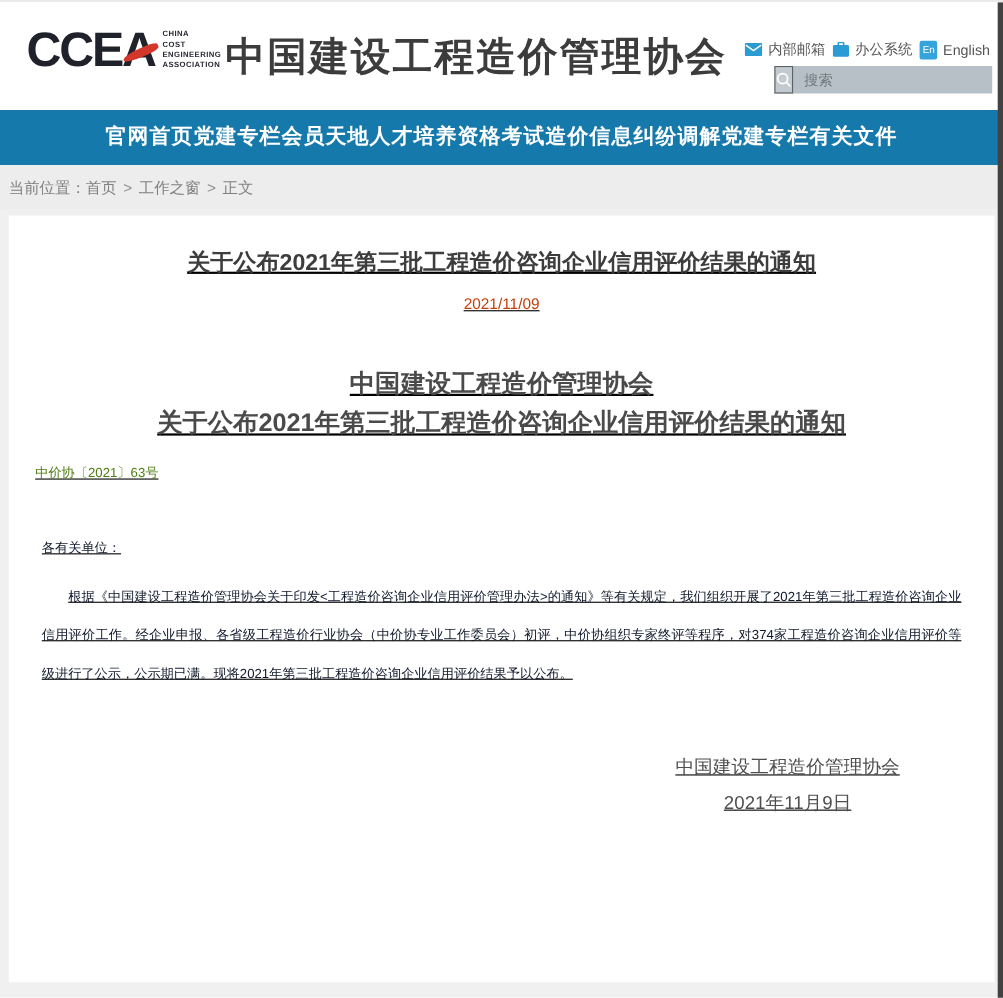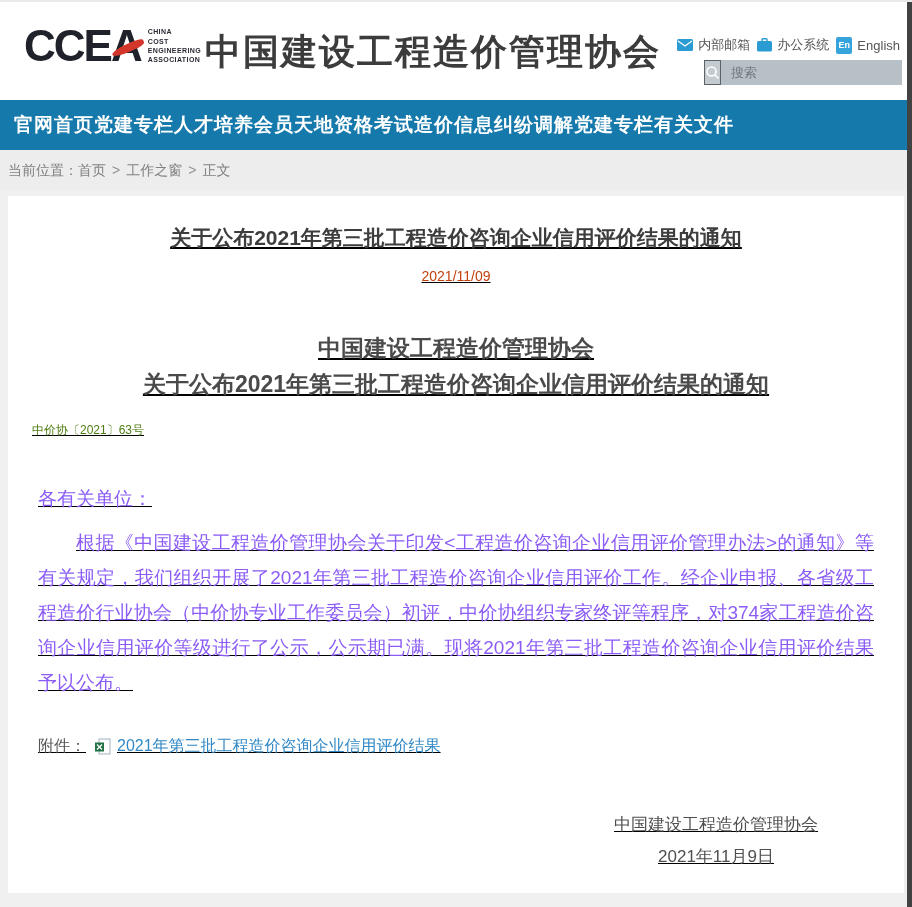--- a/index.html
+++ b/index.html
@@ -11,42 +11,42 @@
   }
   
   .header { height:98px; background:#fff; position:relative; }
   .logo-wrap { position:absolute; left:24px; top:22px; display:flex; align-items:center; cursor:pointer; }
   .logo-acronym { font-size:44px; font-weight:bold; color:#20222b; letter-spacing:-2px; position:relative; line-height:1; }
   .logo-swoosh { position:absolute; right:-4px; top:20px; width:34px; height:8px; background:#d3362a; border-radius:60% 40% 40% 60%; transform:rotate(-24deg); }
   .logo-subtext { margin-left:7px; font-size:7px; font-weight:bold; color:#2a2c34; line-height:1.35; letter-spacing:.4px; }
   .site-title { position:absolute; left:205px; top:26px; font-size:36px; font-weight:bold; color:#3c3c3c; letter-spacing:2px; }
   .utility { position:absolute; right:12px; top:34px; display:flex; align-items:center; gap:7px; font-size:13px; color:#555; }
   .utility .u-item { display:flex; align-items:center; gap:5px; cursor:pointer; }
-  .en-badge { width:16px; height:17px; background:#35a3dc; color:#fff; font-size:9px; font-weight:bold;
+  .en-badge { width:16px; height:17px; background:#35a3dc; color:#fff; font-size:9px; font-weight:normal;
               border-radius:2px; display:flex; align-items:center; justify-content:center; }
   .searchbar { position:absolute; right:10px; top:58px; width:198px; height:25px; background:#b7c0c6; display:flex; align-items:center; }
   .search-btn { width:25px; height:25px; background:#c3cbd0; border:1px solid #5c6266; display:flex; align-items:center; justify-content:center; cursor:pointer; }
   .search-input { flex:1; height:100%; background:transparent; border:none; outline:none; padding-left:10px;
                   font-size:13px; color:#4c1d95; font-family:inherit; }
   .search-input::placeholder { color:#6f787e; }
   
-  .nav { height:50px; background:#1679ab; display:flex; justify-content:flex-start; align-items:center; padding:0 14px; }
+  .nav { height:50px; background:#1679ab; display:flex; justify-content:center; align-items:center; padding:0 14px; }
   .nav-item { color:#fff; font-size:19px; font-weight:bold; line-height:50px; cursor:pointer; letter-spacing:1px; }
   
   .breadcrumb { height:40px; background:#ededed; font-size:14px; color:#808080; line-height:40px; padding-left:8px; }
   .breadcrumb a { color:#808080; text-decoration:none; cursor:pointer; }
   .crumb-sep { margin:0 6px; color:#909090; }
   
   .content-band { background:#f0f0f0; padding:6px 8px 14px; height:717px; }
   .card { background:#fff; height:100%; padding:28px 24px 0; position:relative;text-decoration:underline; }
   .article-title { text-align:center; font-size:21px; font-weight:bold; color:#3d3d3d; }
   .article-date { text-align:center; font-size:14px; color:#c2410c; margin-top:16px; }
   .doc-heading { text-align:center; margin-top:46px; font-size:23px; font-weight:bold; color:#4a4a4a; line-height:36px; }
   .doc-number { text-align:left; font-size:12px; color:#4d7c0f; margin-top:20px; }
-  .body-text { margin-top:42px; font-size:19px; color:#8b5cf6; line-height:35px; text-align:justify; padding:0 6px; }
+  .body-text { margin-top:42px; font-size:12px; color:#0f172a; line-height:35px; text-align:justify; padding:0 6px; }
   .body-text p.indent { text-indent:2em; margin-top:9px; }
   .attachment { margin-top:36px; padding-left:6px; font-size:16px; color:#565656; display:flex; align-items:center; gap:4px; }
   .attachment a { color:#3188c5; text-decoration:none; cursor:pointer; }
   .excel-icon { display:inline-block; margin:0 2px 0 4px; }
   .signature { margin-top:52px; display:flex; justify-content:flex-end; padding-right:62px; }
   .signature .sig-inner { text-align:center; font-size:17px; color:#4f4f4f; line-height:32px; }
   
   .right-strip { position:absolute; top:0; right:0; width:5px; height:907px; background:#424242; z-index:60; }
 </style>
 </head>
@@ -95,22 +95,22 @@
           <line x1="10" y1="10" x2="13.5" y2="13.5" stroke="#fff" stroke-width="1.6"></line>
         </svg>
     </span>
     <input class="search-input" type="text" placeholder="搜索" style="">
   </div>
 </div>
 
 <div class="nav">
   <span class="nav-item">官网首页</span>
   <span class="nav-item">党建专栏</span>
+  <span class="nav-item">会员天地</span>
   <span class="nav-item">人才培养</span>
-  <span class="nav-item">会员天地</span>
   <span class="nav-item">资格考试</span>
   <span class="nav-item">造价信息</span>
   <span class="nav-item">纠纷调解</span>
   <span class="nav-item">党建专栏</span>
   <span class="nav-item">有关文件</span>
 </div>
 
 <div class="breadcrumb">
   <span>当前位置：</span><a>首页</a><span class="crumb-sep">&gt;</span><a>工作之窗</a><span class="crumb-sep">&gt;</span><span>正文</span>
 </div>
@@ -124,29 +124,20 @@
       <div>中国建设工程造价管理协会</div>
       <div>关于公布2021年第三批工程造价咨询企业信用评价结果的通知</div>
     </div>
     <div class="doc-number">中价协〔2021〕63号</div>
 
     <div class="body-text">
       <p>各有关单位：</p>
       <p class="indent">根据《中国建设工程造价管理协会关于印发&lt;工程造价咨询企业信用评价管理办法&gt;的通知》等有关规定，我们组织开展了2021年第三批工程造价咨询企业信用评价工作。经企业申报、各省级工程造价行业协会（中价协专业工作委员会）初评，中价协组织专家终评等程序，对374家工程造价咨询企业信用评价等级进行了公示，公示期已满。现将2021年第三批工程造价咨询企业信用评价结果予以公布。</p>
     </div>
 
-    <div class="attachment">
-      <span>附件：</span>
-      <svg class="excel-icon" width="17" height="17" viewBox="0 0 17 17">
-        <rect x="5" y="1" width="11" height="15" fill="#fdfdfd" stroke="#9fb3c0" stroke-width="1"></rect>
-        <rect x="1" y="4.5" width="9" height="9" fill="#217346"></rect>
-        <path d="M3 6.5 L8 11.5 M8 6.5 L3 11.5" stroke="#fff" stroke-width="1.3"></path>
-      </svg>
-      <a>2021年第三批工程造价咨询企业信用评价结果</a>
-    </div>
 
     <div class="signature">
       <div class="sig-inner">
         <div>中国建设工程造价管理协会</div>
         <div>2021年11月9日</div>
       </div>
     </div>
   </div>
 </div>
 

